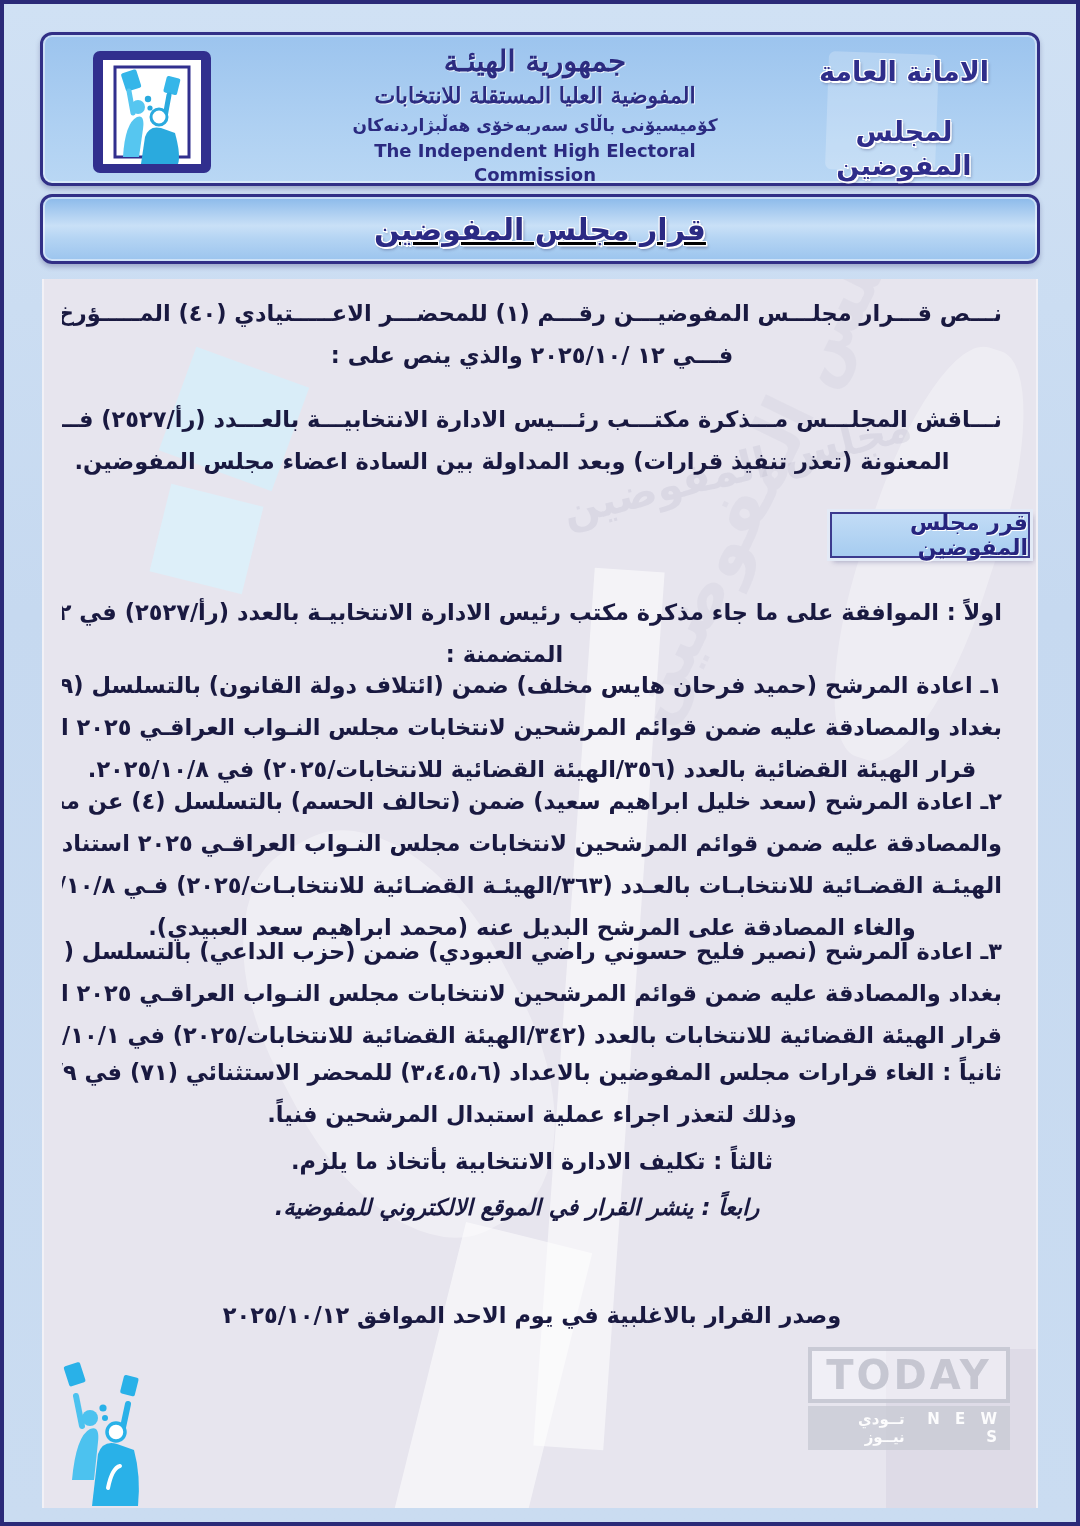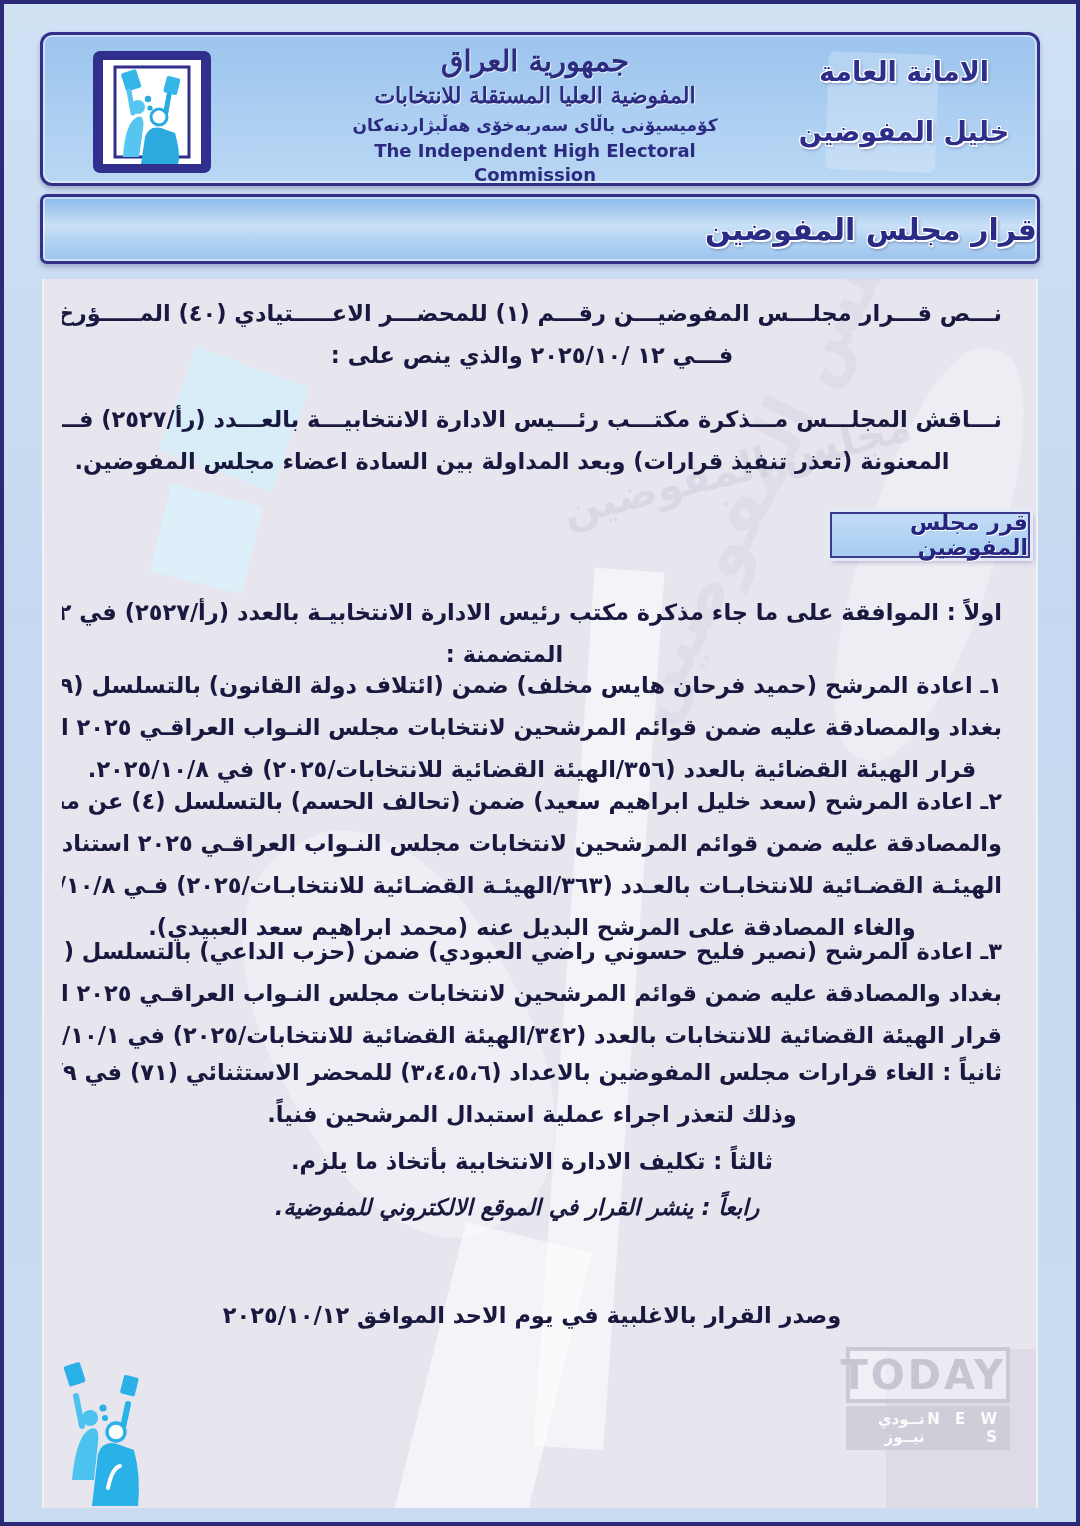--- a/index.html
+++ b/index.html
@@ -29,24 +29,24 @@
   .hc3 { font-weight:bold; font-size:17px; line-height:28px; color:#2b2a80; }
   .hc4 { font-weight:bold; font-size:18px; line-height:24px; color:#2b2a80; }
   .header-right { position:absolute; right:18px; top:20px; width:230px; text-align:center;
     direction:rtl; }
   .hr-line { font-weight:bold; font-size:27px; line-height:34px; color:#2f2d8a;
     text-shadow:1.5px 1.5px 0 #fff,-1px -1px 0 #fff,1px -1px 0 #fff,-1px 1px 0 #fff,2px 3px 3px rgba(40,40,90,.35); }
   .hr-line + .hr-line { margin-top:26px; }
   
   .title-bar {
     position:absolute; left:36px; right:36px; top:190px; height:70px;
-    border:3px solid #312f86; border-radius:7px;
+    border:3px solid #312f86; border-radius:12px;
     background:linear-gradient(180deg,#8ab9ea 0%,#c9e0f7 45%,#b4d4f3 65%,#9bc4ee 100%);
     box-shadow:inset 0 0 0 2px rgba(255,255,255,.5), 0 3px 5px rgba(50,50,110,.3);
-    display:flex; align-items:center; justify-content:flex-end;
+    display:flex; align-items:center; justify-content:center;text-decoration:underline;
   }
   .title-text { direction:rtl; font-weight:bold; font-size:30px; color:#2b2a84;
     text-shadow:1.5px 1.5px 0 #fff,-1px -1px 0 #fff,1px -1px 0 #fff,-1px 1px 0 #fff,2px 3px 3px rgba(40,40,90,.4); }
   
   .doc-body {
     position:absolute; left:38px; right:38px; top:275px; bottom:14px;
     background:#e7e5ee; overflow:hidden; direction:rtl;
     border-left:2px solid #f2f1f6; border-right:2px solid #f2f1f6;
   }
   .wm { position:absolute; pointer-events:none; }
@@ -79,21 +79,21 @@
     position:absolute; right:6px; top:233px; width:200px; height:46px;
     background:linear-gradient(180deg,#c2dcf6,#a6ccf0);
     border:2px solid #3b3a8e;
     box-shadow:0 0 0 3px #e3eaf6, 3px 4px 5px rgba(60,60,120,.35);
     display:flex; align-items:center; justify-content:flex-start;
   }
   .decision-badge span { font-size:22px; font-weight:bold; color:#26247e; text-shadow:1px 1px 0 #fff; }
   
   .bottom-emblem { position:absolute; left:52px; bottom:16px; width:110px; height:150px; }
   
-  .today { position:absolute; right:26px; bottom:58px; width:164px; opacity:.92; }
+  .today { position:absolute; right:26px; bottom:58px; width:202px; opacity:.92; }
   .today-box { border:4px solid #c7c8d3; background:rgba(250,250,253,.55); text-align:center;
     padding:1px 0; font-size:40px; font-weight:bold; color:#c4c5d0; letter-spacing:3px; }
   .news-band { margin-top:3px; background:rgba(200,202,212,.85); display:flex;
     justify-content:space-between; align-items:center; padding:4px 8px; color:#fff; font-weight:bold; }
   .news-en { font-size:15px; letter-spacing:5px; }
   .news-ar { font-size:15px; direction:rtl; }
 </style>
 </head>
 <body>
 
@@ -118,29 +118,29 @@
             <circle cx="57" cy="57" r="2.6" fill="#2aaade"></circle>
             <path d="M30 106 Q32 72 44 66 Q52 63 50 78 L46 106 Z" fill="#56c6f0"></path>
             <circle cx="66" cy="66" r="8" fill="#ffffff" stroke="#2aaade" stroke-width="3"></circle>
             <path d="M48 113 L52 86 Q56 74 68 77 L82 82 Q88 104 85 113 Z" fill="#2aaade"></path>
           </g>
         </svg>
       </span>
     </div>
 
     <div class="header-center">
-      <div class="hc1">جمهورية العراق</div>
+      <div class="hc1">جمهورية الهيئـة</div>
       <div class="hc2">المفوضية العليا المستقلة للانتخابات</div>
       <div class="hc3">کۆمیسیۆنی باڵای سەربەخۆی هەڵبژاردنەکان</div>
       <div class="hc4">The Independent High Electoral Commission</div>
     </div>
 
     <div class="header-right">
       <div class="hr-line">الامانة العامة</div>
-      <div class="hr-line">خليل المفوضين</div>
+      <div class="hr-line">لمجلس المفوضين</div>
     </div>
   </div>
 
   <div class="title-bar">
     <div class="title-text">قرار مجلس المفوضين</div>
   </div>
 
   <div class="doc-body">
 
     <div class="wm wm-sq1"></div>

